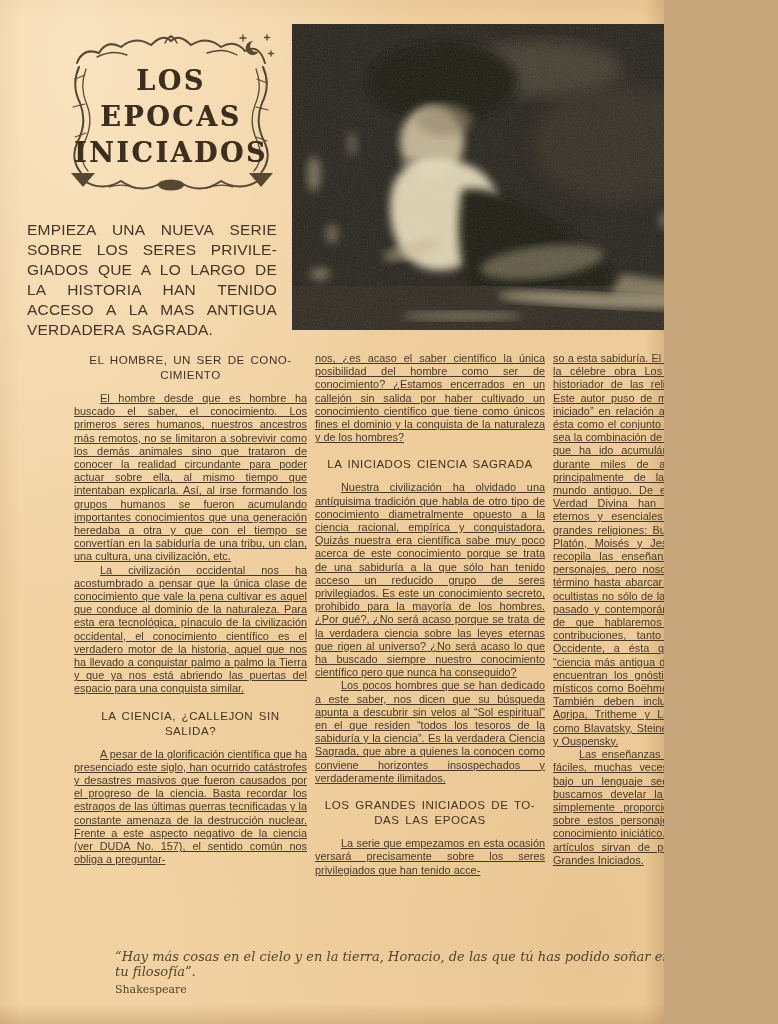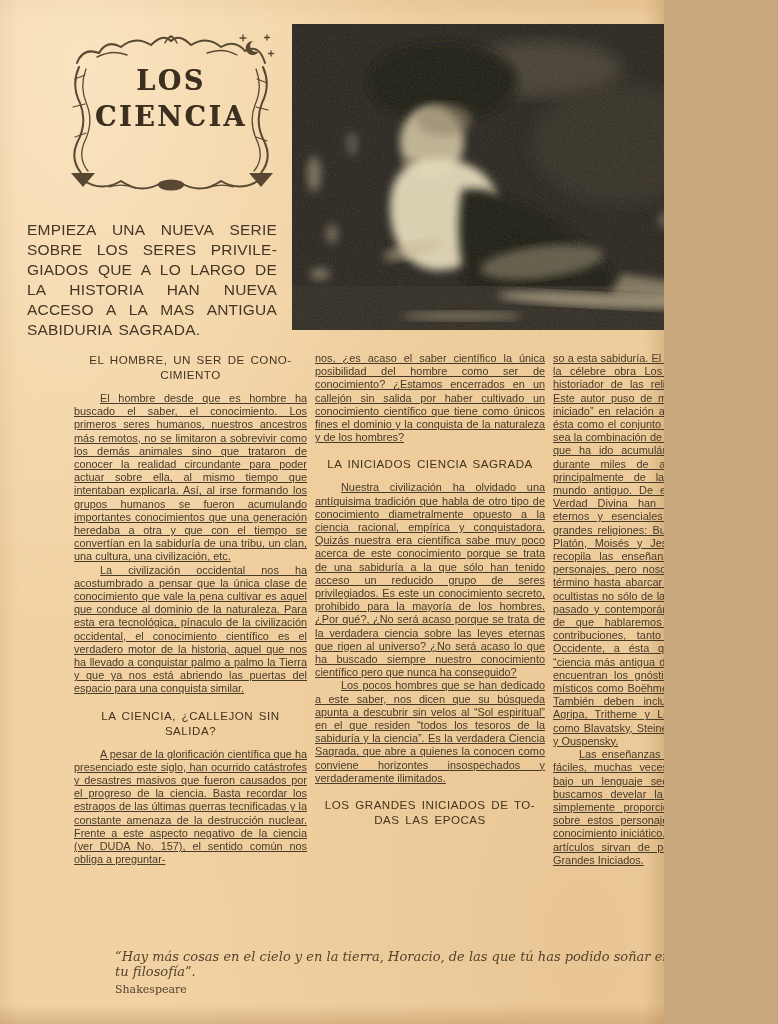--- a/index.html
+++ b/index.html
@@ -79,25 +79,26 @@
         <path d="M192,146 L216,146 L204,160 Z" fill="#4b3c28" stroke="none"></path>
         <path d="M200,52 l10,4 M199,80 l12,3 M199,110 l11,4" stroke-width="1.2"></path>
 
         <path d="M24,152 Q44,166 64,154 Q84,168 104,156 Q114,162 124,156 Q144,168 164,154 Q184,166 204,152"></path>
         <ellipse cx="114" cy="158" rx="13" ry="5.5" fill="#4b3c28" stroke="none"></ellipse>
         <path d="M52,160 Q66,156 78,161 M150,161 Q164,156 176,160" stroke-width="1.3"></path>
       </g>
     </svg>
     <div class="masthead-text">
       <div>LOS</div>
-      <div>CIENCIA</div>
+      <div>EPOCAS</div>
+      <div>INICIADOS</div>
     </div>
   </div>
 
-  <div class="intro">EMPIEZA UNA NUEVA SERIE SOBRE LOS SERES PRIVILE-GIADOS QUE A LO LARGO DE LA HISTORIA HAN NUEVA ACCESO A LA MAS ANTIGUA SABIDURIA SAGRADA.</div>
+  <div class="intro">EMPIEZA UNA NUEVA SERIE SOBRE LOS SERES PRIVILE-GIADOS QUE A LO LARGO DE LA HISTORIA HAN TENIDO ACCESO A LA MAS ANTIGUA VERDADERA SAGRADA.</div>
 
   <div class="photo">
     <svg width="460" height="306" viewBox="0 0 460 306">
       <defs>
         <filter id="soft">
             <feGaussianBlur stdDeviation="4"></feGaussianBlur>
           </filter>
         <filter id="softer">
             <feGaussianBlur stdDeviation="8"></feGaussianBlur>
           </filter>
@@ -154,20 +155,21 @@
       <p class="para">La civilización occidental nos ha acostumbrado a pensar que la única clase de conocimiento que vale la pena cultivar es aquel que conduce al dominio de la naturaleza. Para esta era tecnológica, pínaculo de la civilización occidental, el conocimiento científico es el verdadero motor de la historia, aquel que nos ha llevado a conquistar palmo a palmo la Tierra y que ya nos está abriendo las puertas del espacio para una conquista similar.</p>
       <div class="colhead">LA CIENCIA, ¿CALLEJON SIN SALIDA?</div>
       <p class="para">A pesar de la glorificación científica que ha presenciado este siglo, han ocurrido catástrofes y desastres masivos que fueron causados por el progreso de la ciencia. Basta recordar los estragos de las últimas guerras tecnificadas y la constante amenaza de la destrucción nuclear. Frente a este aspecto negativo de la ciencia (ver DUDA No. 157), el sentido común nos obliga a preguntar-</p>
     </div>
     <div class="col">
       <p class="para noindent">nos, ¿es acaso el saber científico la única posibilidad del hombre como ser de conocimiento? ¿Estamos encerrados en un callejón sin salida por haber cultivado un conocimiento científico que tiene como únicos fines el dominio y la conquista de la naturaleza y de los hombres?</p>
       <div class="colhead">LA INICIADOS CIENCIA SAGRADA</div>
       <p class="para">Nuestra civilización ha olvidado una antíquisima tradición que habla de otro tipo de conocimiento diametralmente opuesto a la ciencia racional, empírica y conquistadora. Quizás nuestra era científica sabe muy poco acerca de este conocimiento porque se trata de una sabiduría a la que sólo han tenido acceso un reducido grupo de seres privilegiados. Es este un conocimiento secreto, prohibido para la mayoría de los hombres. ¿Por qué?, ¿No será acaso porque se trata de la verdadera ciencia sobre las leyes eternas que rigen al universo? ¿No será acaso lo que ha buscado siempre nuestro conocimiento científico pero que nunca ha conseguido?</p>
       <p class="para">Los pocos hombres que se han dedicado a este saber, nos dicen que su búsqueda apunta a descubrir sin velos al “Sol espiritual” en el que residen “todos los tesoros de la sabiduría y la ciencia”. Es la verdadera Ciencia Sagrada, que abre a quienes la conocen como conviene horizontes insospechados y verdaderamente ilimitados.</p>
       <div class="colhead">LOS GRANDES INICIADOS DE TO-DAS LAS EPOCAS</div>
+      <p class="para">La serie que empezamos en esta ocasión versará precisamente sobre los seres privilegiados que han tenido acce-</p>
     </div>
     <div class="col">
       <p class="para noindent" style="margin-top:7px;">so a esta sabiduría. El título lo hemos tomado de la célebre obra Los Grandes Iniciados, del historiador de las religiones Eduardo Schuré. Este autor puso de moda el término de “gran iniciado” en relación a la teosofía, entendiendo ésta como el conjunto de la “sabiduría divina”, o sea la combinación de filosofía, religión y ciencia que ha ido acumulándose y descubriéndose durante miles de años y que se deriva principalmente de la filosofía esotérica del mundo antiguo. De este depósito original de Verdad Divina han extraído los elementos eternos y esenciales los fundadores de las grandes religiones: Buda, Zoroastro, Pitágoras, Platón, Moisés y Jesús. El libro de Schuré recopila las enseñanzas iniciáticas de estos personajes, pero nosotros hemos extendido el término hasta abarcar a los grandes místicos y ocultistas no sólo de la antigüedad sino del siglo pasado y contemporáneos. Todos los iniciados de que hablaremos han aportado nuevas contribuciones, tanto en Oriente como en Occidente, a ésta que ha sido llamada la “ciencia más antigua del mundo”. Entre ellos se encuentran los gnósticos, los neoplatónicos y místicos como Boëhme, Eckhart o Swedenborg. También deben incluirse a ocultistas como Agripa, Tritheme y Levi. Y figuras modernas como Blavatsky, Steiner, Ramakrishna, Gurdjieff y Ouspensky.</p>
       <p class="para">Las enseñanzas de estos autores no son fáciles, muchas veces se encuentran ocultas bajo un lenguaje secreto. Pero nosotros no buscamos develar la sabiduría secreta, sino simplemente proporcionar información básica sobre estos personajes que han cultivado el conocimiento iniciático. Nos basta con que estos artículos sirvan de pequeña iniciación a Los Grandes Iniciados.</p>
     </div>
   </div>
 
   <div class="footer">
     <div class="quote">“Hay más cosas en el cielo y en la tierra, Horacio, de las que tú has podido soñar en tu filosofía”.</div>
     <div class="attribution">Shakespeare</div>

